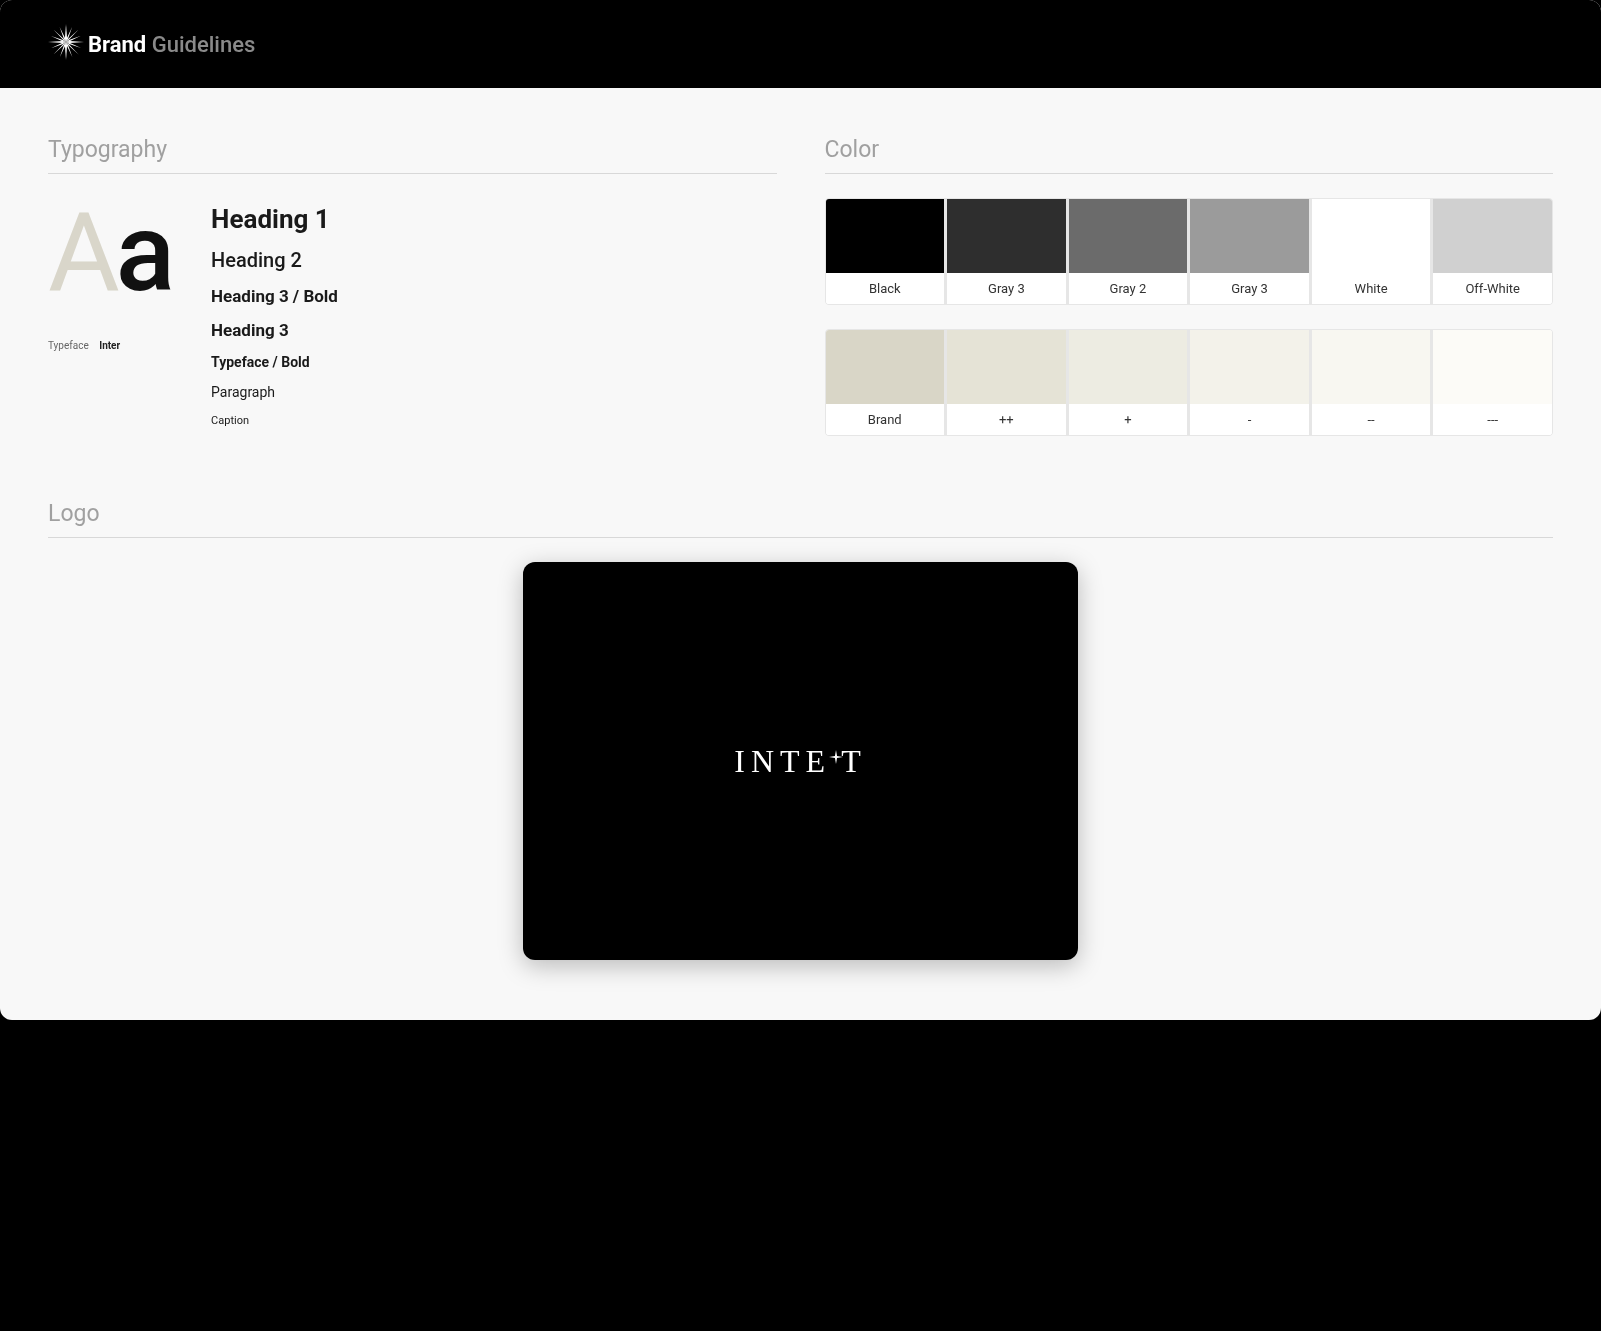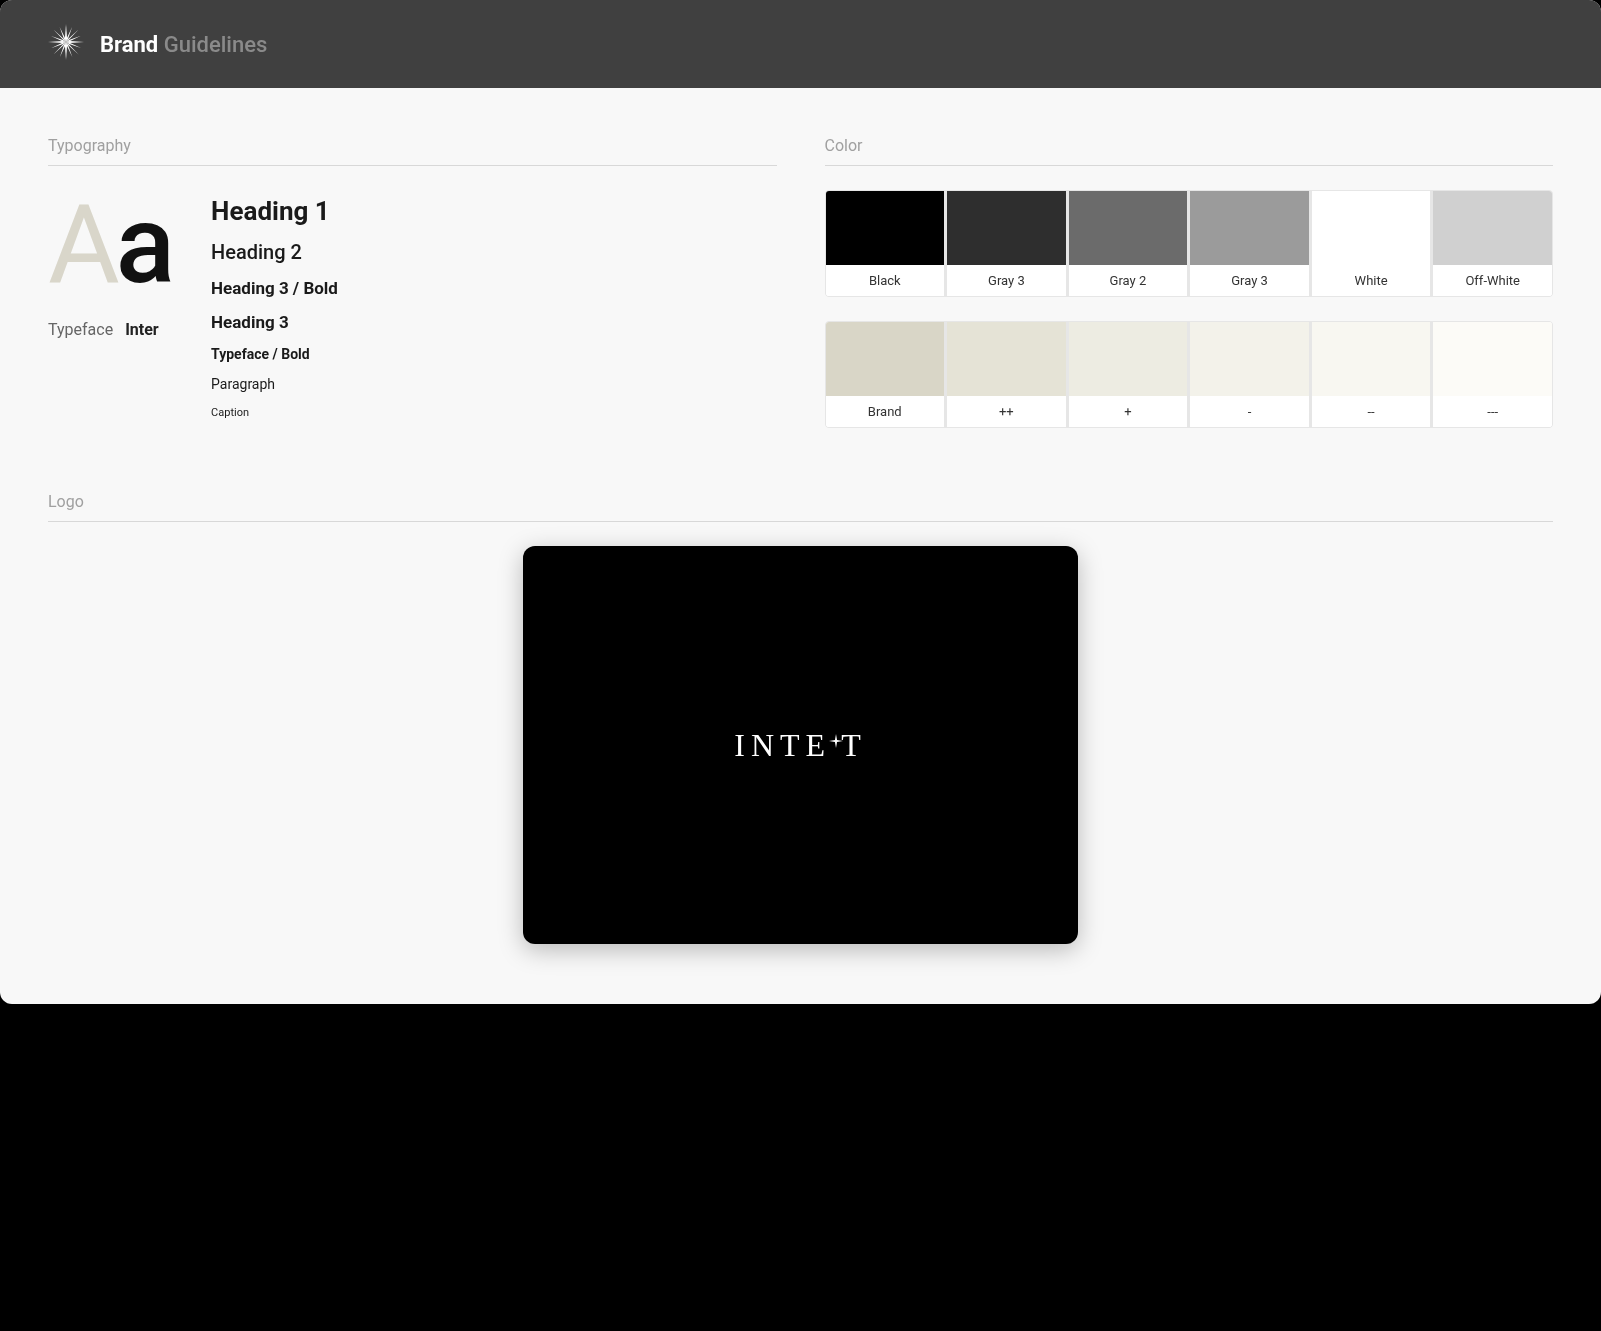--- a/index.html
+++ b/index.html
@@ -8,64 +8,64 @@
     background: #000;
     padding: 0;
   }
   .page {
     background: #f8f8f8;
     border-radius: 12px;
     overflow: hidden;
     margin: 0;
   }
   .header {
-    background: #404040;
+    background: #000000;
     padding: 24px 48px;
     display: flex;
     align-items: center;
-    gap: 16px;
+    gap: 4px;
   }
   .header-title {
     font-size: 22px;
     color: #fff;
   }
   .header-title .bold { font-weight: 700; }
   .header-title .light { color: #8a8a8a; font-weight: 500; }
   .content {
     padding: 48px 48px 60px 48px;
   }
   .row {
     display: flex;
     gap: 48px;
     margin-bottom: 40px;
   }
   .col { flex: 1; min-width: 0; }
   .section-title {
-    font-size: 16px;
+    font-size: 23px;
     color: #a0a0a0;
     font-weight: 400;
     padding-bottom: 10px;
     border-bottom: 1px solid #d8d8d8;
     margin-bottom: 24px;
   }
   
   .typo-row { display: flex; gap: 40px; }
   .typo-sample { flex: 0 0 auto; }
   .aa {
     font-size: 110px;
     line-height: 1;
     font-weight: 400;
     letter-spacing: -4px;
     white-space: nowrap;
   }
   .aa .a1 { color: #d9d6ca; font-weight: 400; }
   .aa .a2 { color: #111; font-weight: 500; }
   .typeface-line {
-    margin-top: 20px;
-    font-size: 16px;
+    margin-top: 32px;
+    font-size: 10px;
     color: #444;
   }
   .typeface-line .label { color: #666; margin-right: 8px; }
   .typeface-line .value { font-weight: 700; color: #222; }
   .typo-list { flex: 1; padding-top: 6px; }
   .typo-list div { color: #1a1a1a; margin-bottom: 14px; }
   .h1 { font-size: 26px; font-weight: 700; }
   .h2 { font-size: 20px; font-weight: 500; }
   .h3b { font-size: 17px; font-weight: 700; }
   .h3 { font-size: 17px; font-weight: 700; }

